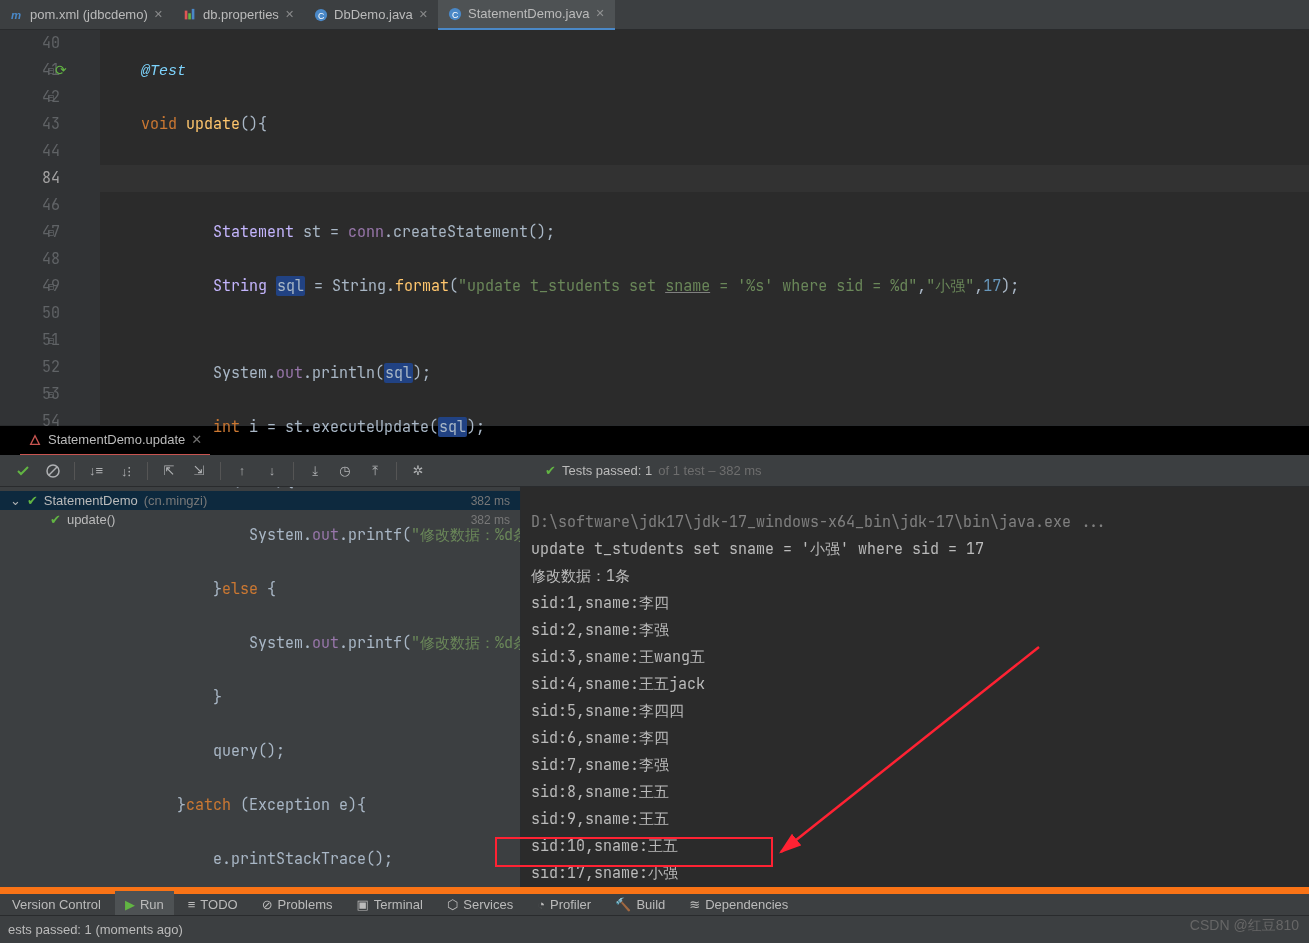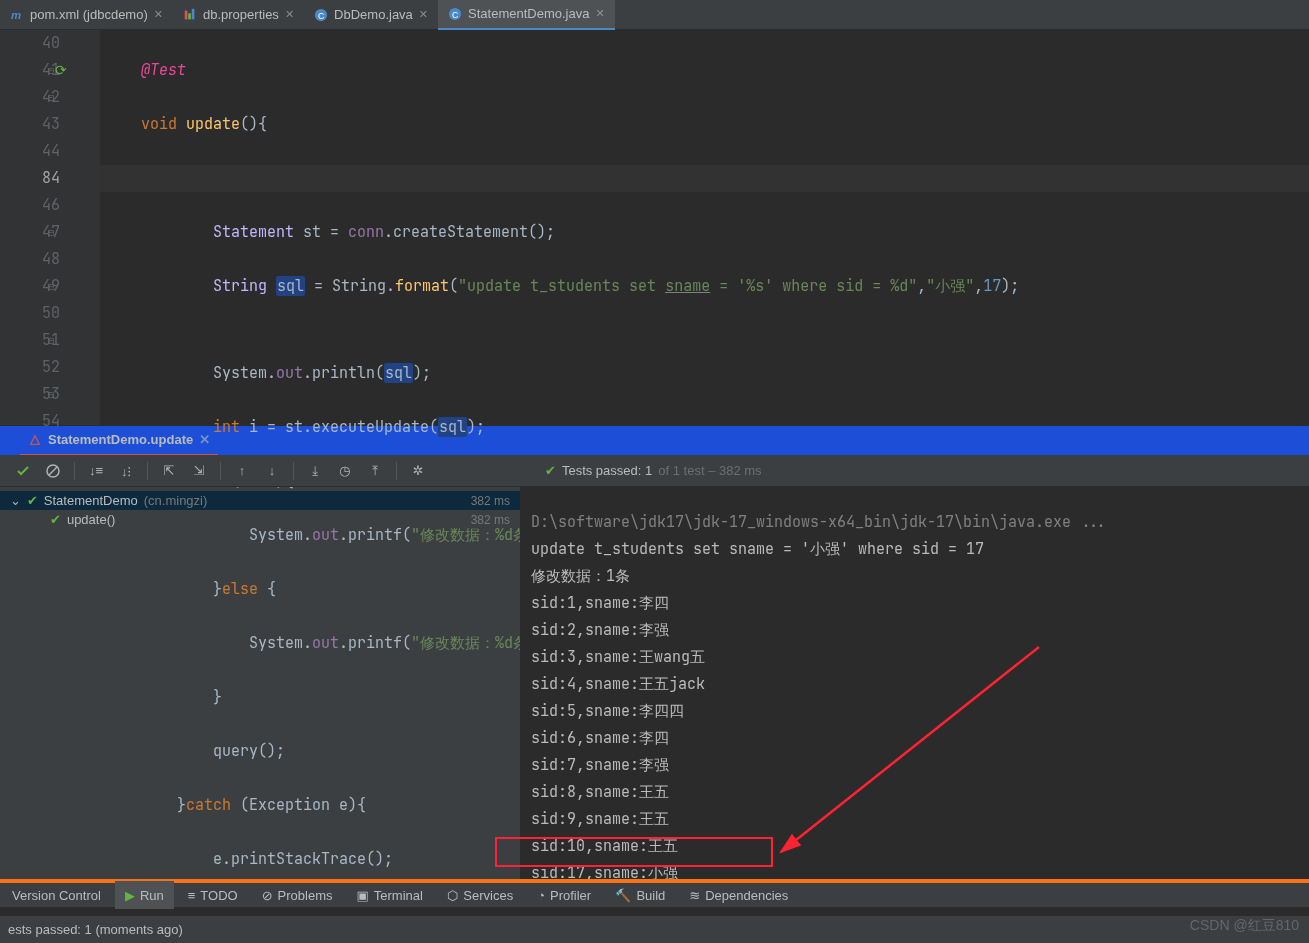--- a/index.html
+++ b/index.html
@@ -56,33 +56,32 @@
   .code { flex:1; padding-left:14px; white-space: pre; position:relative;}
   .code .ln { height:27px; }
   .code .hl { background:#323232; position:absolute; left:0; right:0; height:27px;}
   .kw { color:#cc7832;margin-top:9px; }
   .fld { color:#9876aa; }
   .str { color:#6a8759; }
   .num-lit { color:#6897bb; }
   .fn { color:#ffc66d; }
   .param { color:#a9b7c6; }
   .type { color:#c4b5fd;text-align:right;}
-  .ann { color:#ec4899; font-style: italic;}
+  .ann { color:#7dd3fc; font-style: italic; font-family: Liberation Mono, monospace;}
   .id { color:#a9b7c6;text-align:center;}
   .hlbox { background:#214283; border-radius:2px; padding:0 1px;text-align:center;}
   .underline { text-decoration: underline; text-decoration-color:#808080;}
   .run-tabs {
     height: 30px;
-    background:#1d4ed8;
+    background:#000000;
     display:flex;
     align-items:center;
     padding-left:20px;
     gap:8px;
     border-top:1px solid #292b2d;
-    font-weight:bold;
   }
   .run-tab {
     display:flex; align-items:center; gap:6px; padding:0 8px; height:30px;
     border-bottom: 2px solid #c75450;
     color:#bbbbbb;
   }
   .run-tab .close { opacity:.6; }
   .toolbar {
     height:32px;
     background:#3c3f41;
@@ -111,23 +110,23 @@
     font-size:15px;
     line-height:27px;
     color:#bbbbbb;
     position:relative;
     border-left:1px solid #292b2d;
   }
   .console .row {height:27px;}
   .redbox { position:absolute; border:2px solid #f23; }
   .arrow-svg { position:absolute; pointer-events:none;}
   .bottom-bar {
-    position:absolute; bottom:36px; left:0; right:0; height:28px;
+    position:absolute; bottom:28px; left:0; right:0; height:28px;
     background:#3c3f41; display:flex; align-items:center; gap:4px;
-    border-top:4px solid #f97316; padding-left:2px;
+    border-top:7px solid #f97316; padding-left:2px;
   }
   .bb-item { display:flex; align-items:center; gap:5px; padding:0 10px; height:28px; color:#bbbbbb; cursor:pointer;}
   .bb-item.run { background:#4e5254;}
   .play-green { color:#62b543;}
   .status-line {
     position:absolute; bottom:0; left:0; right:0; height:28px;
     background:#3c3f41; color:#bbbbbb; padding-left:8px;
     display:flex; align-items:center; border-top:1px solid #292b2d;
   }
   .watermark {

